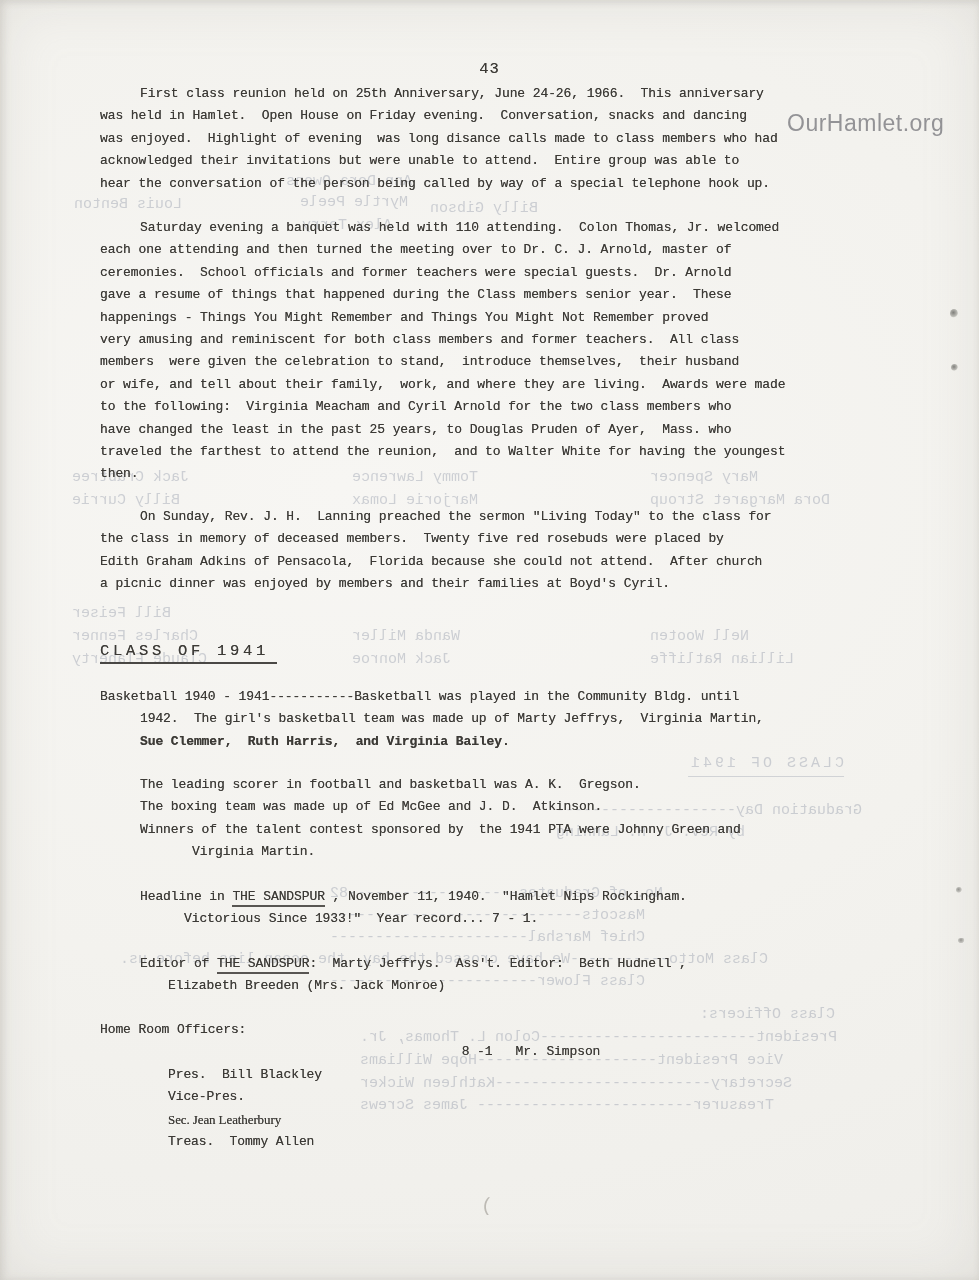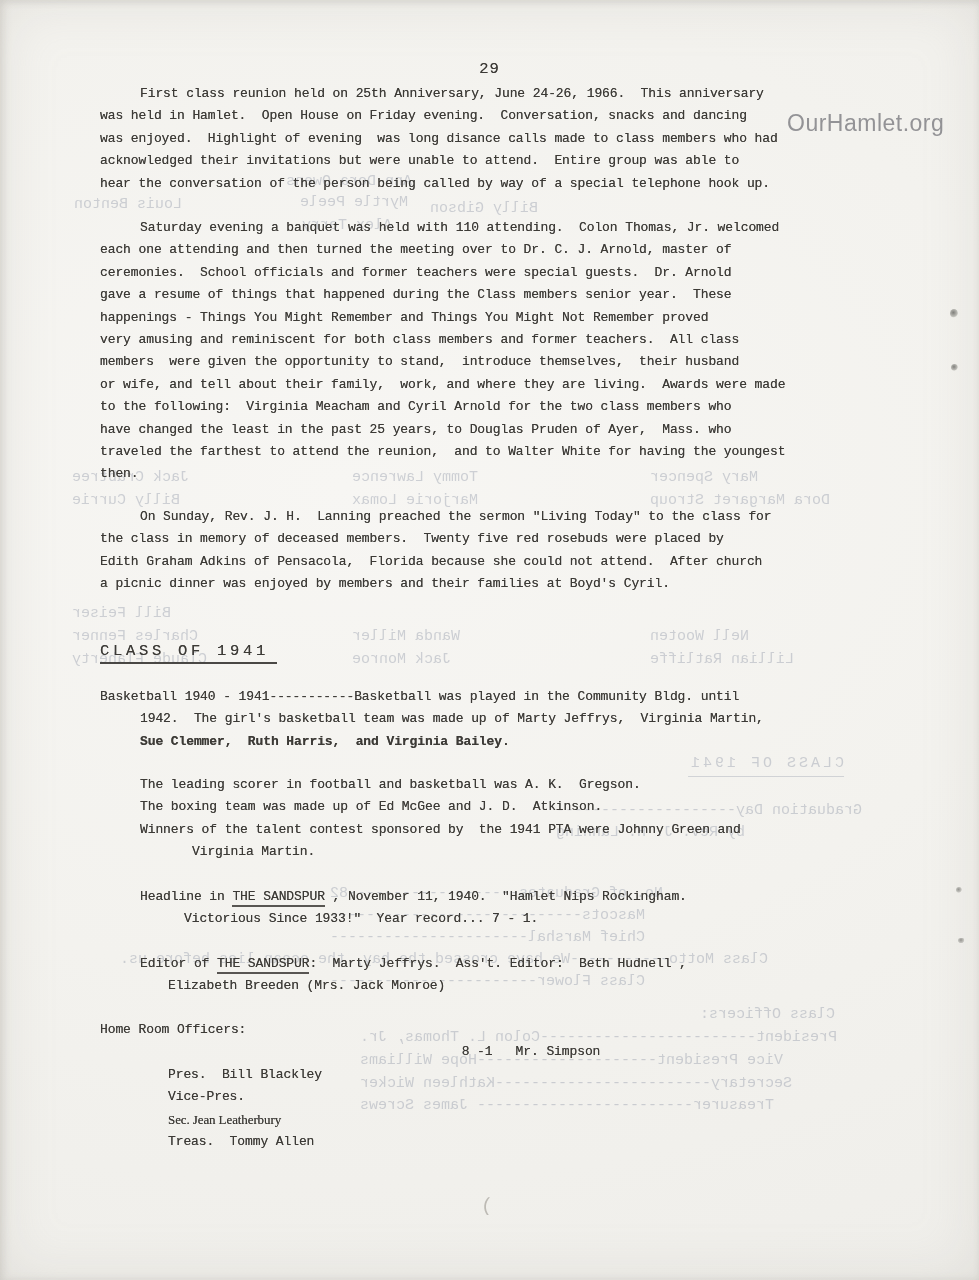--- a/index.html
+++ b/index.html
@@ -97,37 +97,37 @@
       <div class="ghost" style="left: 330px; top: 972px;">Class Flower-----------------------</div>
       <div class="ghost" style="left: 700px; top: 1005px;">Class Officers:</div>
       <div class="ghost" style="left: 360px; top: 1028px;">President------------------------Colon L. Thomas, Jr.</div>
       <div class="ghost" style="left: 360px; top: 1051px;">Vice President--------------------Hope Williams</div>
       <div class="ghost" style="left: 360px; top: 1074px;">Secretary------------------------Kathleen Wicker</div>
       <div class="ghost" style="left: 360px; top: 1096px;">Treasurer------------------------ James Screws</div>
     </div>
 
   <div class="watermark">OurHamlet.org</div>
 
-  <div class="pagenum">29</div>
+  <div class="pagenum">43</div>
 
   <div class="blk" style="top:83px">
       <div class="ln" style="padding-left: 40px;">First class reunion held on 25th Anniversary, June 24-26, 1966.  This anniversary</div>
       <div class="ln">was held in Hamlet.  Open House on Friday evening.  Conversation, snacks and dancing</div>
       <div class="ln">was enjoyed.  Highlight of evening  was long disance calls made to class members who had</div>
       <div class="ln">acknowledged their invitations but were unable to attend.  Entire group was able to</div>
       <div class="ln">hear the conversation of the person being called by way of a special telephone hook up.</div>
     </div>
   <div class="blk" style="top:217px">
       <div class="ln" style="padding-left: 40px;">Saturday evening a banquet was held with 110 attending.  Colon Thomas, Jr. welcomed</div>
       <div class="ln">each one attending and then turned the meeting over to Dr. C. J. Arnold, master of</div>
       <div class="ln">ceremonies.  School officials and former teachers were special guests.  Dr. Arnold</div>
       <div class="ln">gave a resume of things that happened during the Class members senior year.  These</div>
       <div class="ln">happenings - Things You Might Remember and Things You Might Not Remember proved</div>
       <div class="ln">very amusing and reminiscent for both class members and former teachers.  All class</div>
-      <div class="ln">members  were given the opportunity to stand,  introduce themselves,  their husband</div>
+      <div class="ln">members  were given the celebration to stand,  introduce themselves,  their husband</div>
       <div class="ln">or wife, and tell about their family,  work, and where they are living.  Awards were made</div>
       <div class="ln">to the following:  Virginia Meacham and Cyril Arnold for the two class members who</div>
       <div class="ln">have changed the least in the past 25 years, to Douglas Pruden of Ayer,  Mass. who</div>
       <div class="ln">traveled the farthest to attend the reunion,  and to Walter White for having the youngest</div>
       <div class="ln">then.</div>
     </div>
   <div class="blk" style="top:506px">
       <div class="ln" style="padding-left: 40px;">On Sunday, Rev. J. H.  Lanning preached the sermon "Living Today" to the class for</div>
       <div class="ln">the class in memory of deceased members.  Twenty five red rosebuds were placed by</div>
       <div class="ln">Edith Graham Adkins of Pensacola,  Florida because she could not attend.  After church</div>

